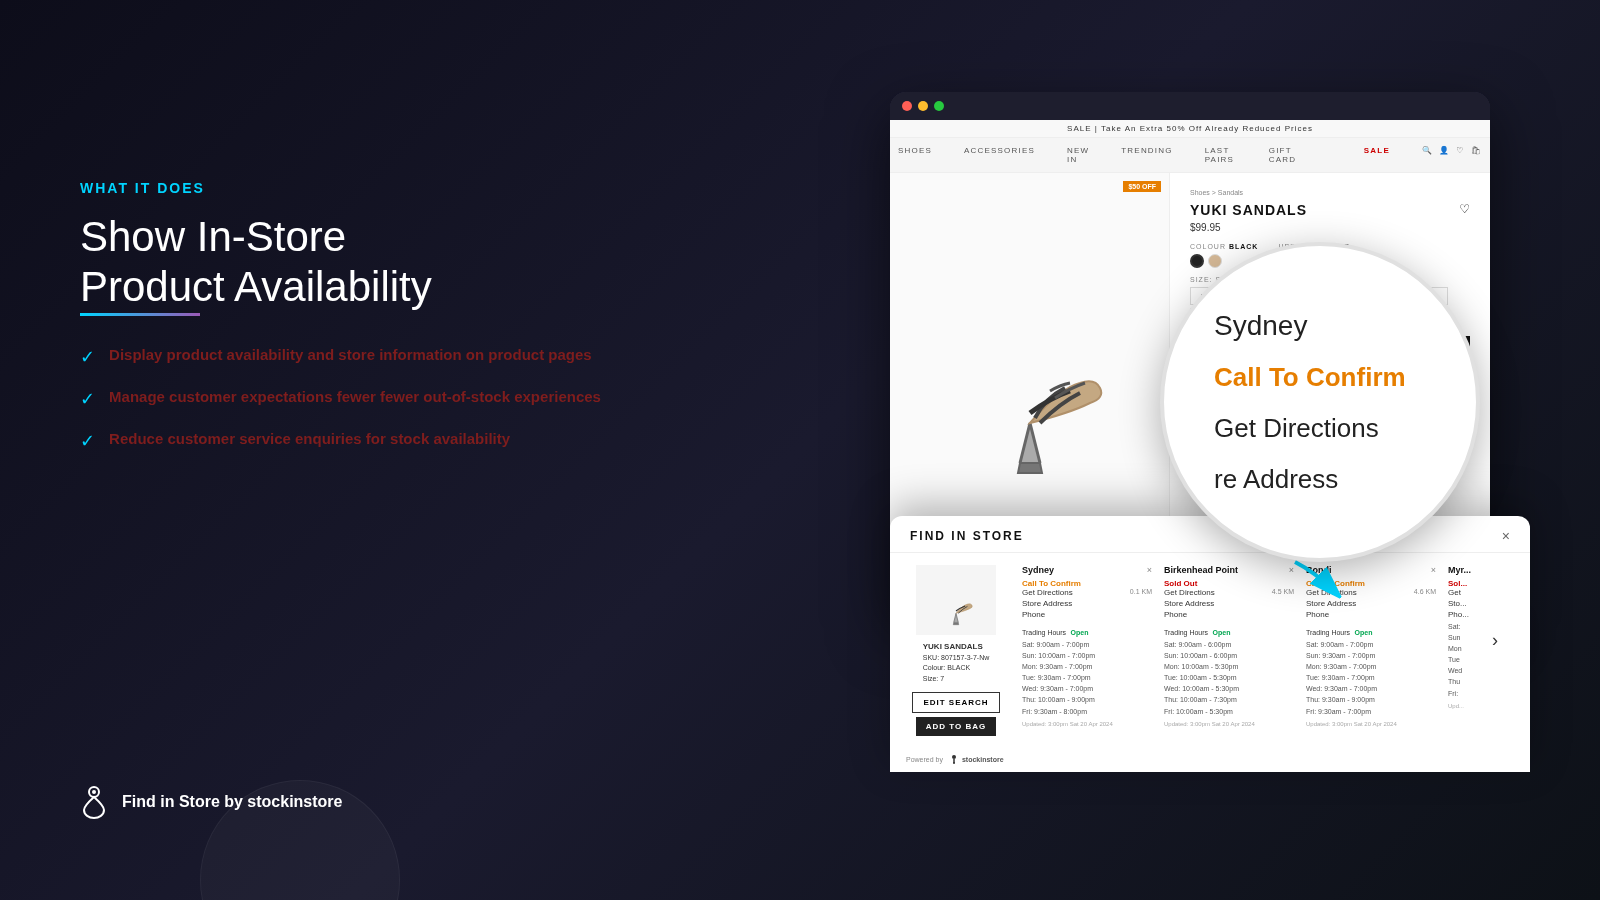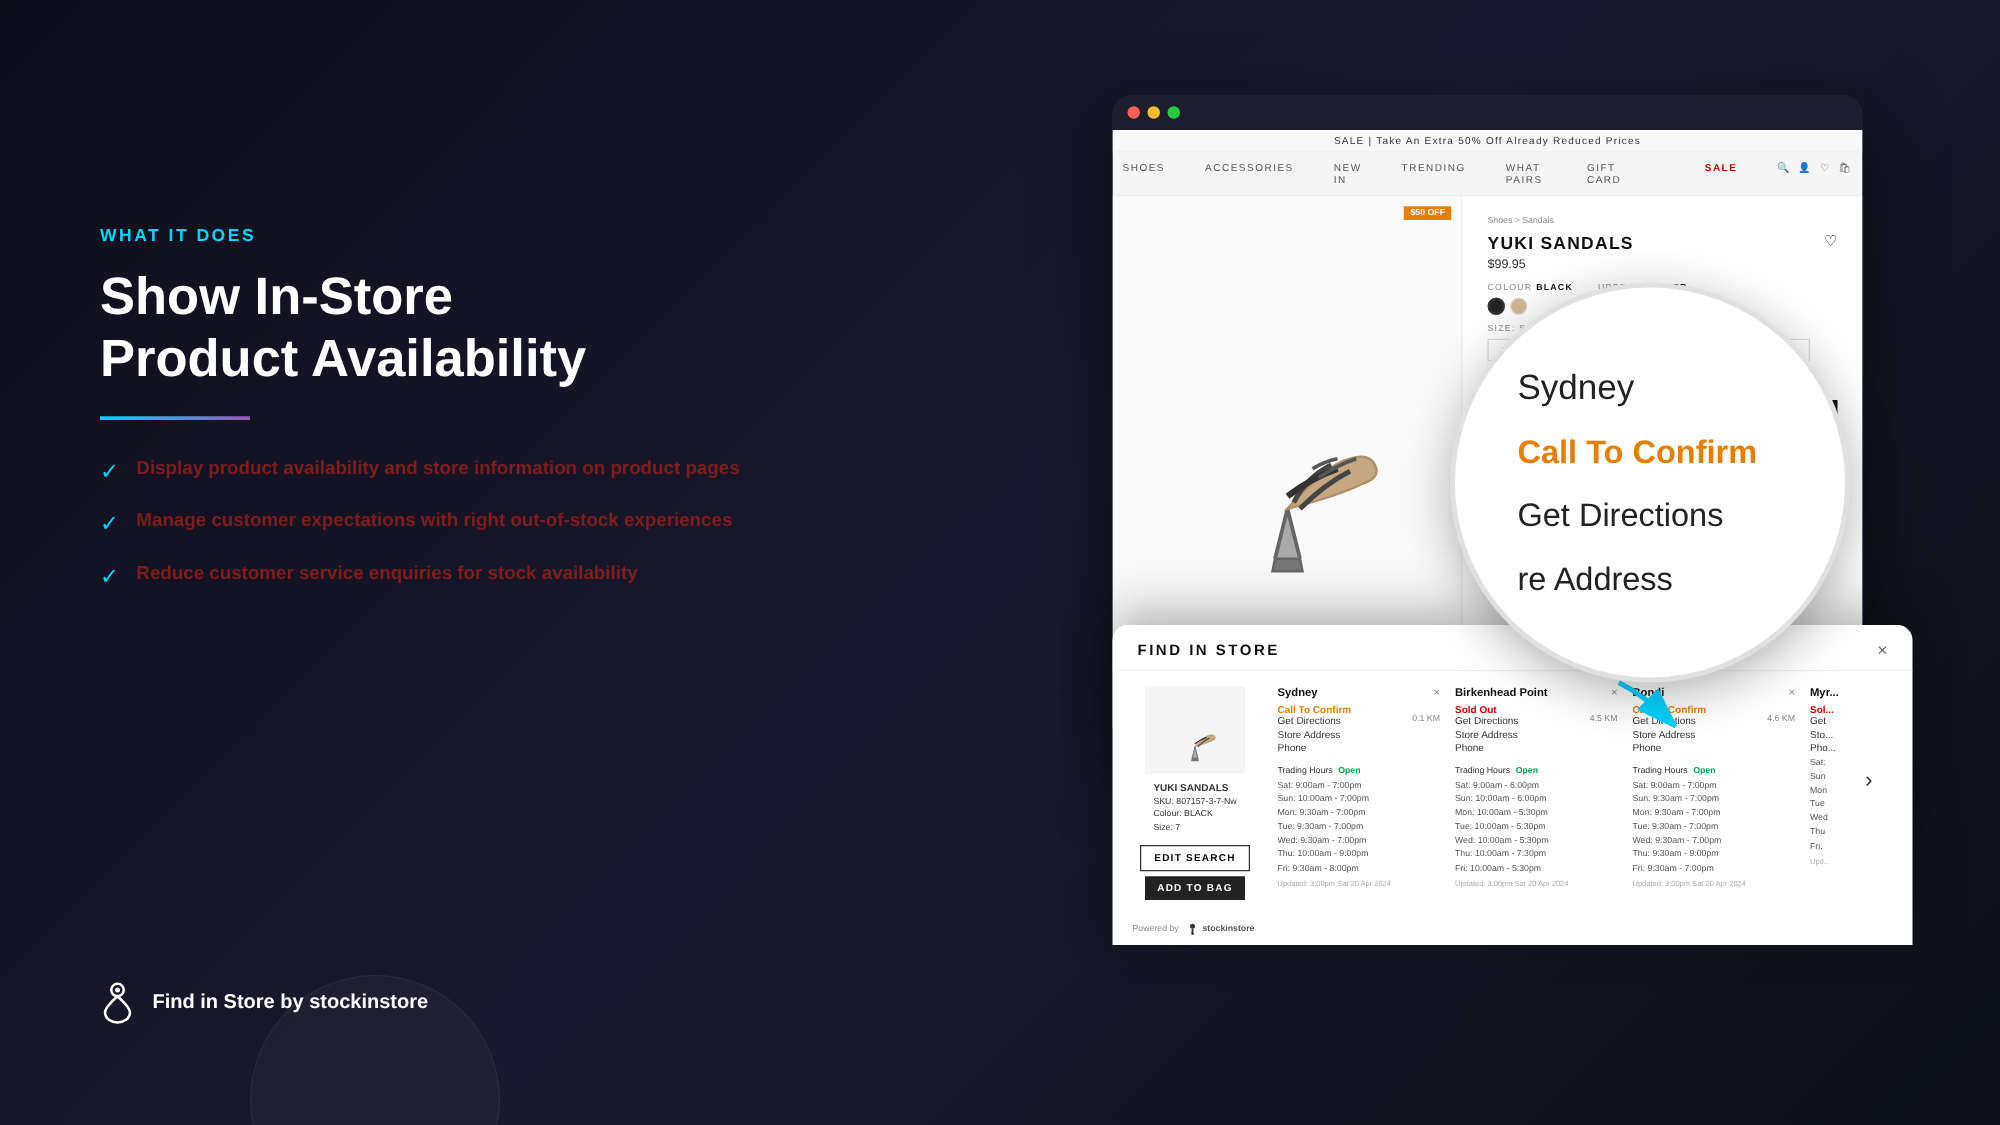--- a/index.html
+++ b/index.html
@@ -25,24 +25,23 @@
       font-size: 14px;
       font-weight: 700;
       letter-spacing: 2px;
       text-transform: uppercase;
       color: #00d4ff;
       margin-bottom: 16px;
     }
 
     .main-heading {
       font-size: 42px;
-      font-weight: 700;
+      font-weight: 400;
       color: #ffffff;
       line-height: 1.2;
-      margin-bottom: 20px;
     }
 
     .divider-line {
       width: 120px;
       height: 3px;
       background: linear-gradient(90deg, #00d4ff, #9b59b6);
       margin-bottom: 28px;
     }
 
     .description {
@@ -104,21 +103,21 @@
       height: 200px;
       border-radius: 50%;
       background: rgba(255,255,255,0.03);
       border: 1px solid rgba(255,255,255,0.05);
     }
 
     
     .right-panel {
       position: absolute;
       right: 60px;
-      top: 76px;
+      top: 92px;
       width: 650px;
       height: 680px;
     }
 
     
     .device-frame {
       position: absolute;
       top: 0;
       left: 0;
       width: 600px;
@@ -533,21 +532,21 @@
     <span>Product Availability</span>
   </div>
   <div class="divider-line"></div>
   <ul class="feature-list">
     <li class="feature-item">
       <span class="check-icon">✓</span>
       <span class="feature-text">Display product availability and store information on product pages</span>
     </li>
     <li class="feature-item">
       <span class="check-icon">✓</span>
-      <span class="feature-text">Manage customer expectations with right out-of-stock experiences</span>
+      <span class="feature-text">Manage customer expectations fewer fewer out-of-stock experiences</span>
     </li>
     <li class="feature-item">
       <span class="check-icon">✓</span>
       <span class="feature-text">Reduce customer service enquiries for stock availability</span>
     </li>
   </ul>
 </div>
 
 <div class="bottom-brand">
   <div style="display:flex;flex-direction:column;align-items:center;">
@@ -572,21 +571,21 @@
     </div>
     <div class="device-content">
 
       <div class="sale-banner">SALE | Take An Extra 50% Off Already Reduced Prices</div>
 
       <div class="nav-links">
         <span>SHOES</span>
         <span>ACCESSORIES</span>
         <span>NEW IN</span>
         <span>TRENDING</span>
-        <span>WHAT PAIRS</span>
+        <span>LAST PAIRS</span>
         <span>GIFT CARD</span>
         <span class="sale-link">SALE</span>
         <span style="margin-left:auto;display:flex;gap:6px;">
           <span>🔍</span>
           <span>👤</span>
           <span>♡</span>
           <span>🛍</span>
         </span>
       </div>
 

